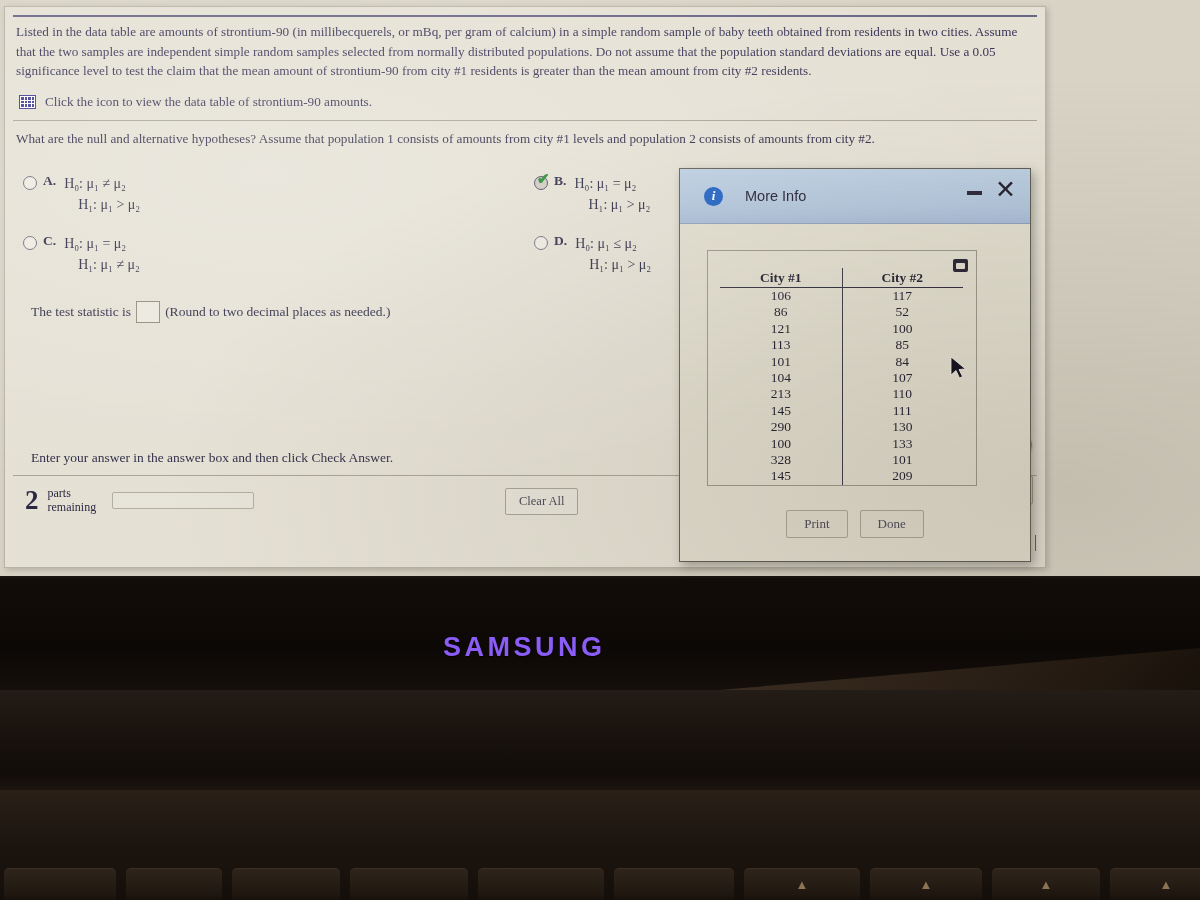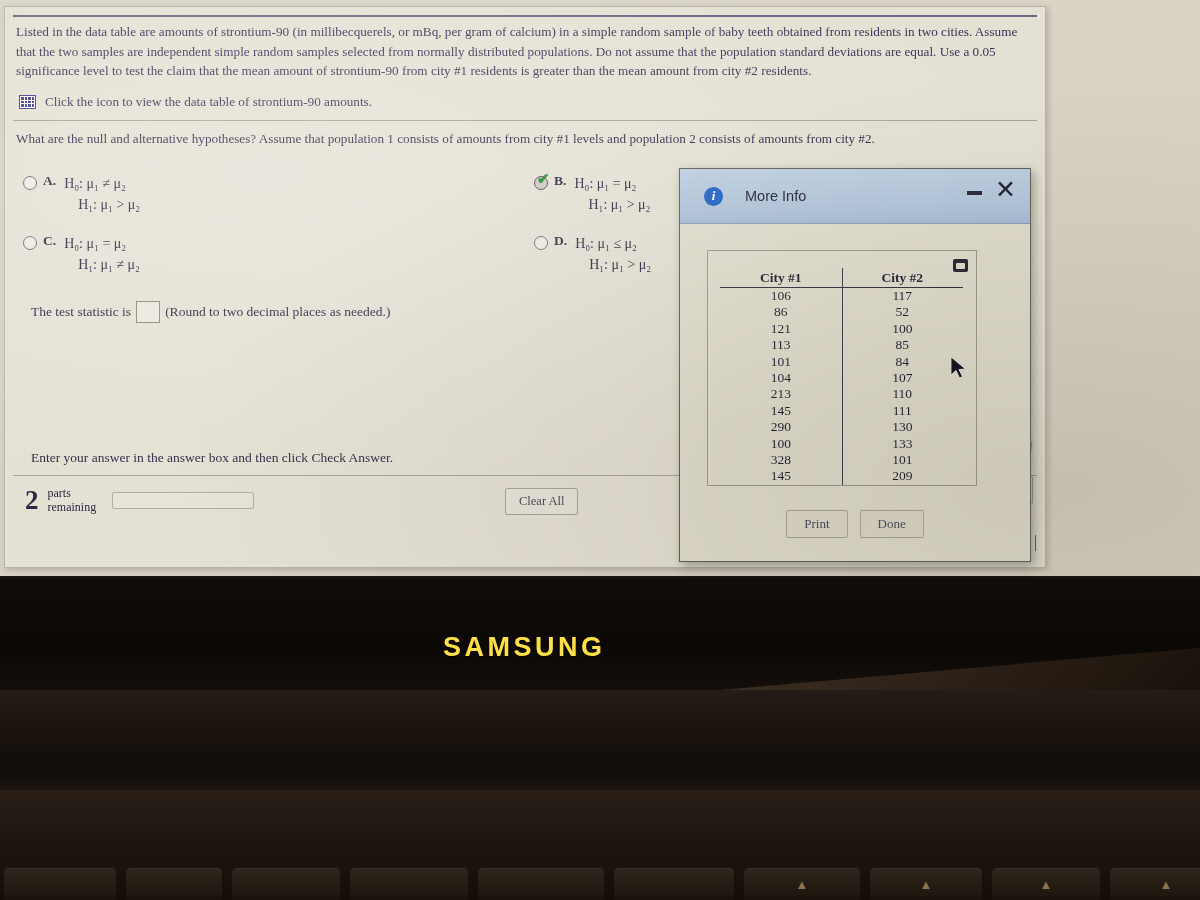--- a/index.html
+++ b/index.html
@@ -30,21 +30,21 @@
     transform: skewY(-5deg);
     transform-origin: left top;
   }
   .palmrest {
     position: absolute; left: 0; top: 790px; width: 1200px; height: 110px;
     background: linear-gradient(180deg,#2a2018 0%, #1e1610 40%, #140e0a 100%);
   }
   .samsung-logo {
     position: absolute; left: 443px; top: 632px;
     font-size: 27px; font-weight: bold; letter-spacing: 3.5px;
-    color: #fde047;
+    color: #8b5cf6;
     text-shadow: 0 1px 1px rgba(0,0,0,.7);
     font-family: "Liberation Sans", sans-serif;
   }
   .keyrow { position: absolute; left: 0; top: 868px; width: 1200px; height: 34px; }
   .key {
     position: absolute; top: 0; height: 34px;
     background: linear-gradient(180deg,#2e241b 0%, #201810 70%, #150f0a 100%);
     border-radius: 5px 5px 3px 3px;
     border-top: 1px solid #3d2f23;
   }

